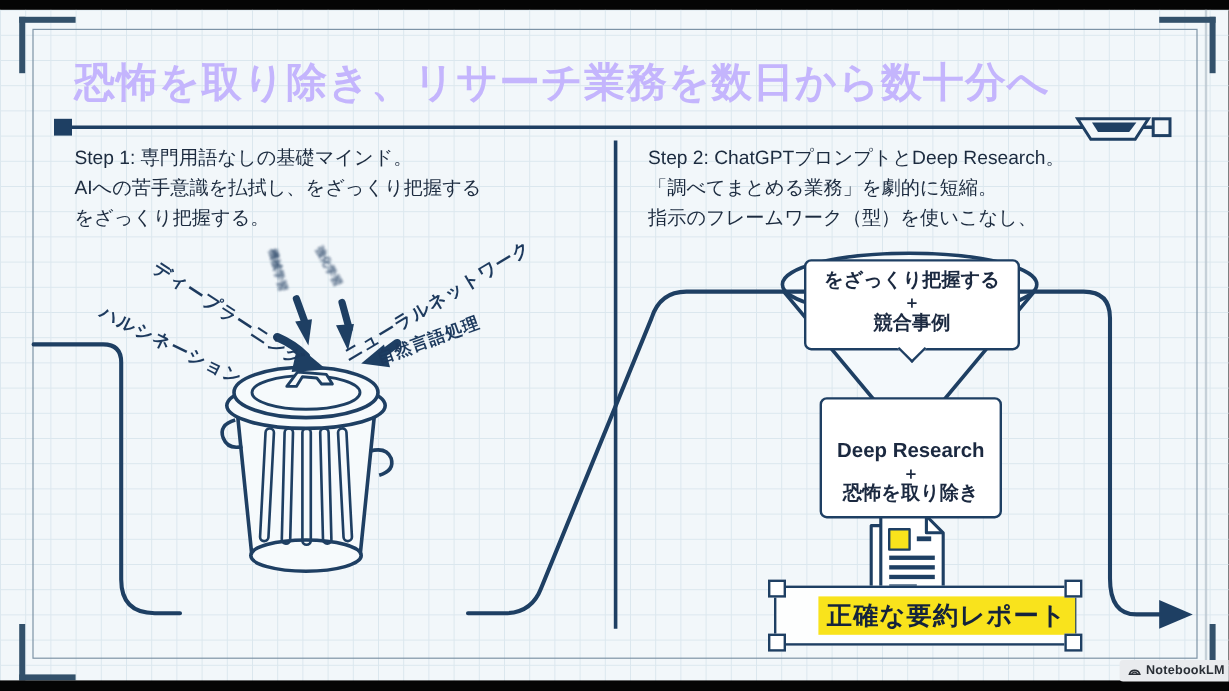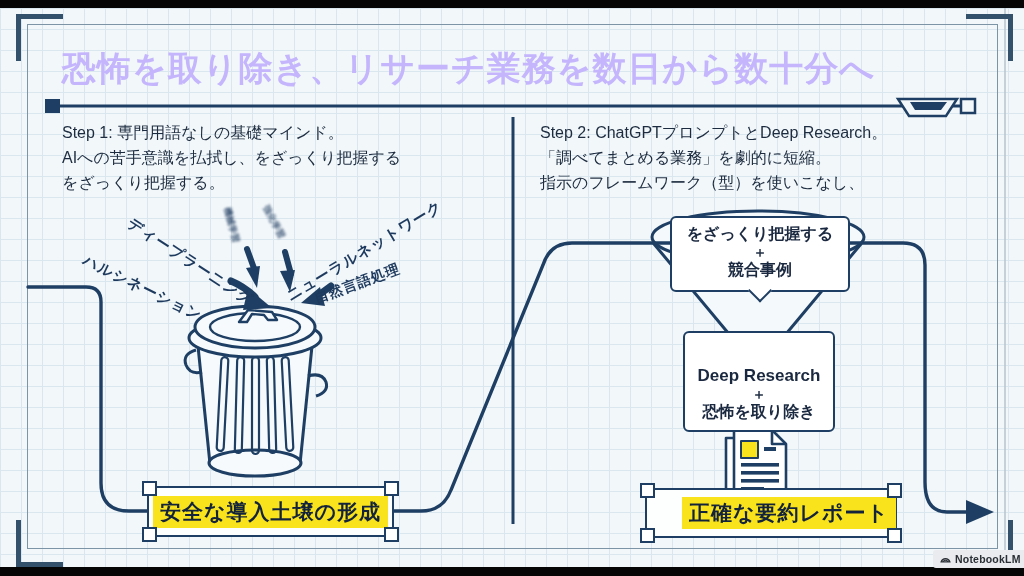--- a/index.html
+++ b/index.html
@@ -182,27 +182,20 @@
     <div class="ln">競合事例</div>
     <div class="pointer"></div>
   </div>
 
   <div class="fbox process">
     <div class="ln en">Deep Research</div>
     <div class="plus">＋</div>
     <div class="ln">恐怖を取り除き</div>
   </div>
 
-  <div class="sel-frame left">
-    <span class="handle h-tl"></span>
-    <span class="handle h-tr"></span>
-    <span class="handle h-bl"></span>
-    <span class="handle h-br"></span>
-    <span class="hl">安全な導入土壌の形成</span>
-  </div>
   <div class="sel-frame right">
     <span class="handle h-tl"></span>
     <span class="handle h-tr"></span>
     <span class="handle h-bl"></span>
     <span class="handle h-br"></span>
     <span class="hl">正確な要約レポート</span>
   </div>
 
   <div class="watermark">
     <svg width="11" height="11" viewBox="0 0 11 11">

